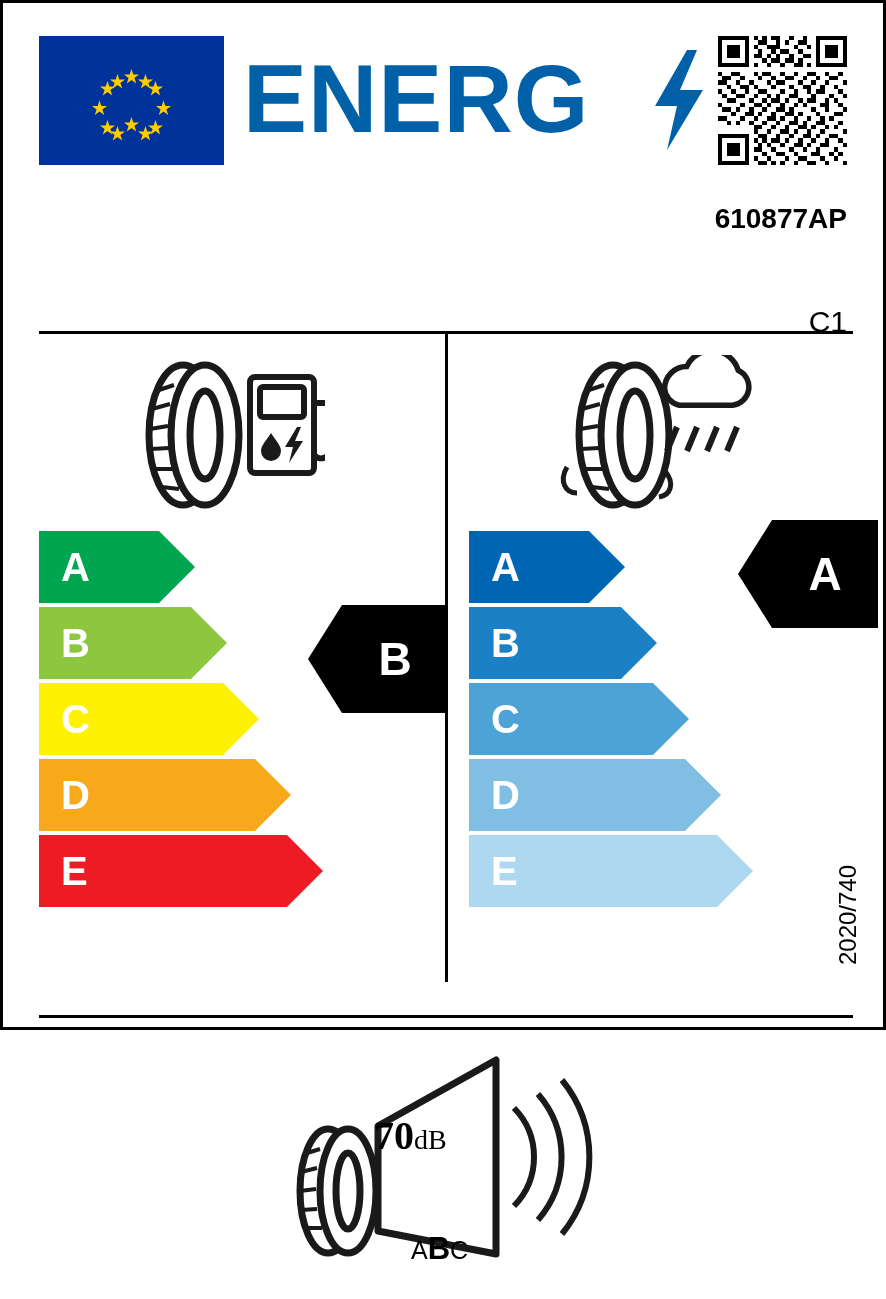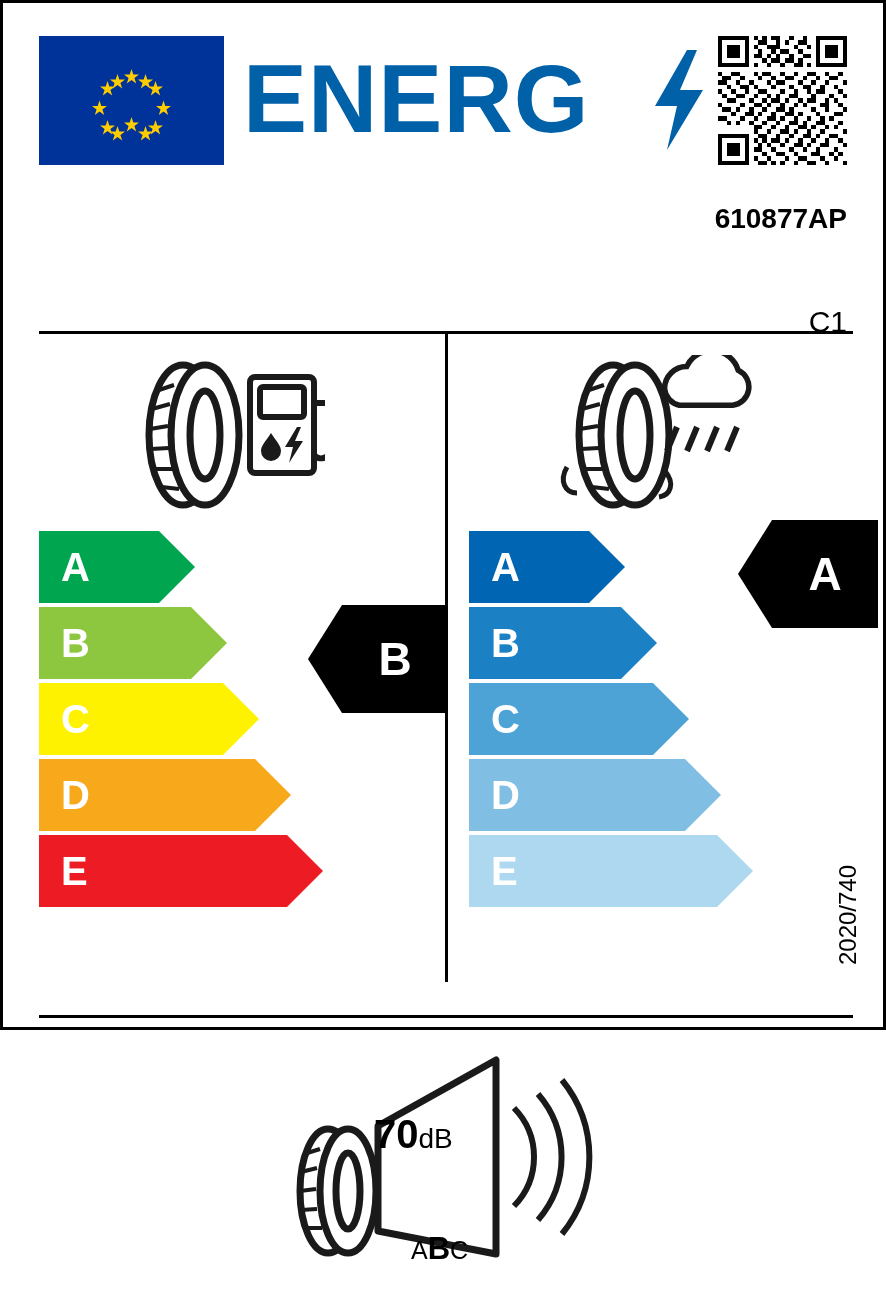--- a/index.html
+++ b/index.html
@@ -104,21 +104,21 @@
   .pic{position:absolute;}
   .pic-fuel{left:122px;top:352px;}
   .pic-wet{left:552px;top:352px;}
 
   
   .noise{
     position:absolute;left:283px;top:1043px;width:320px;height:225px;
   }
   .noise-db{
     position:absolute;left:371px;top:1109px;
-    font-size:40px;font-weight:bold;color:#000;
+    font-size:40px;font-weight:bold;color:#000;font-family:Liberation Serif, serif;
   }
   .noise-db .unit{font-size:28px;font-weight:normal;}
   .noise-abc{
     position:absolute;left:408px;top:1228px;
     font-size:25px;letter-spacing:0px;
   }
   .noise-abc b{font-size:31px;}
   .reg-wrap{
     position:absolute;right:30px;bottom:40px;width:30px;height:150px;
   }

